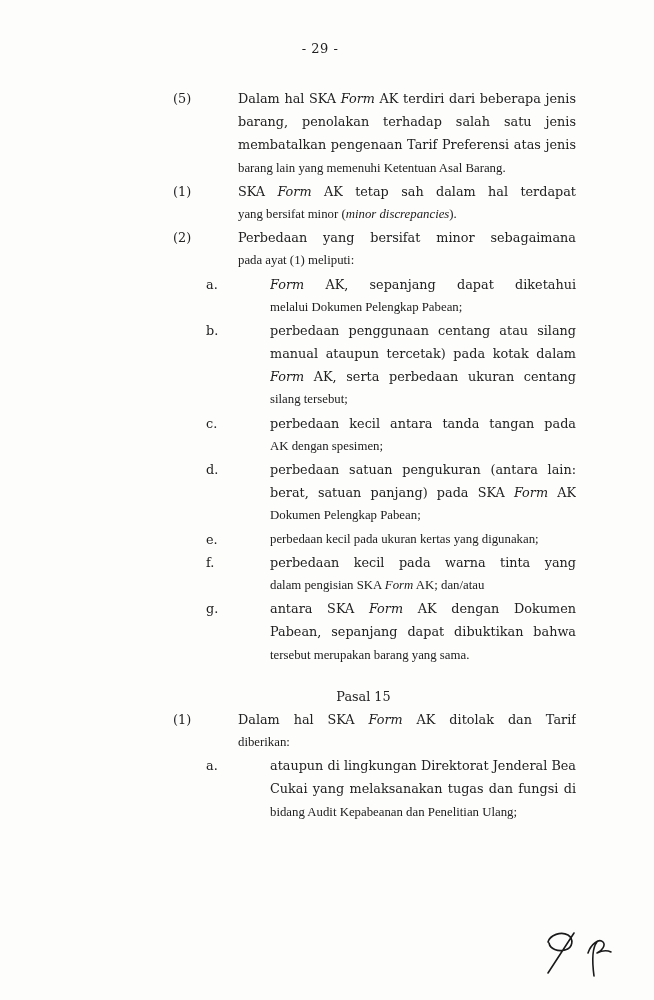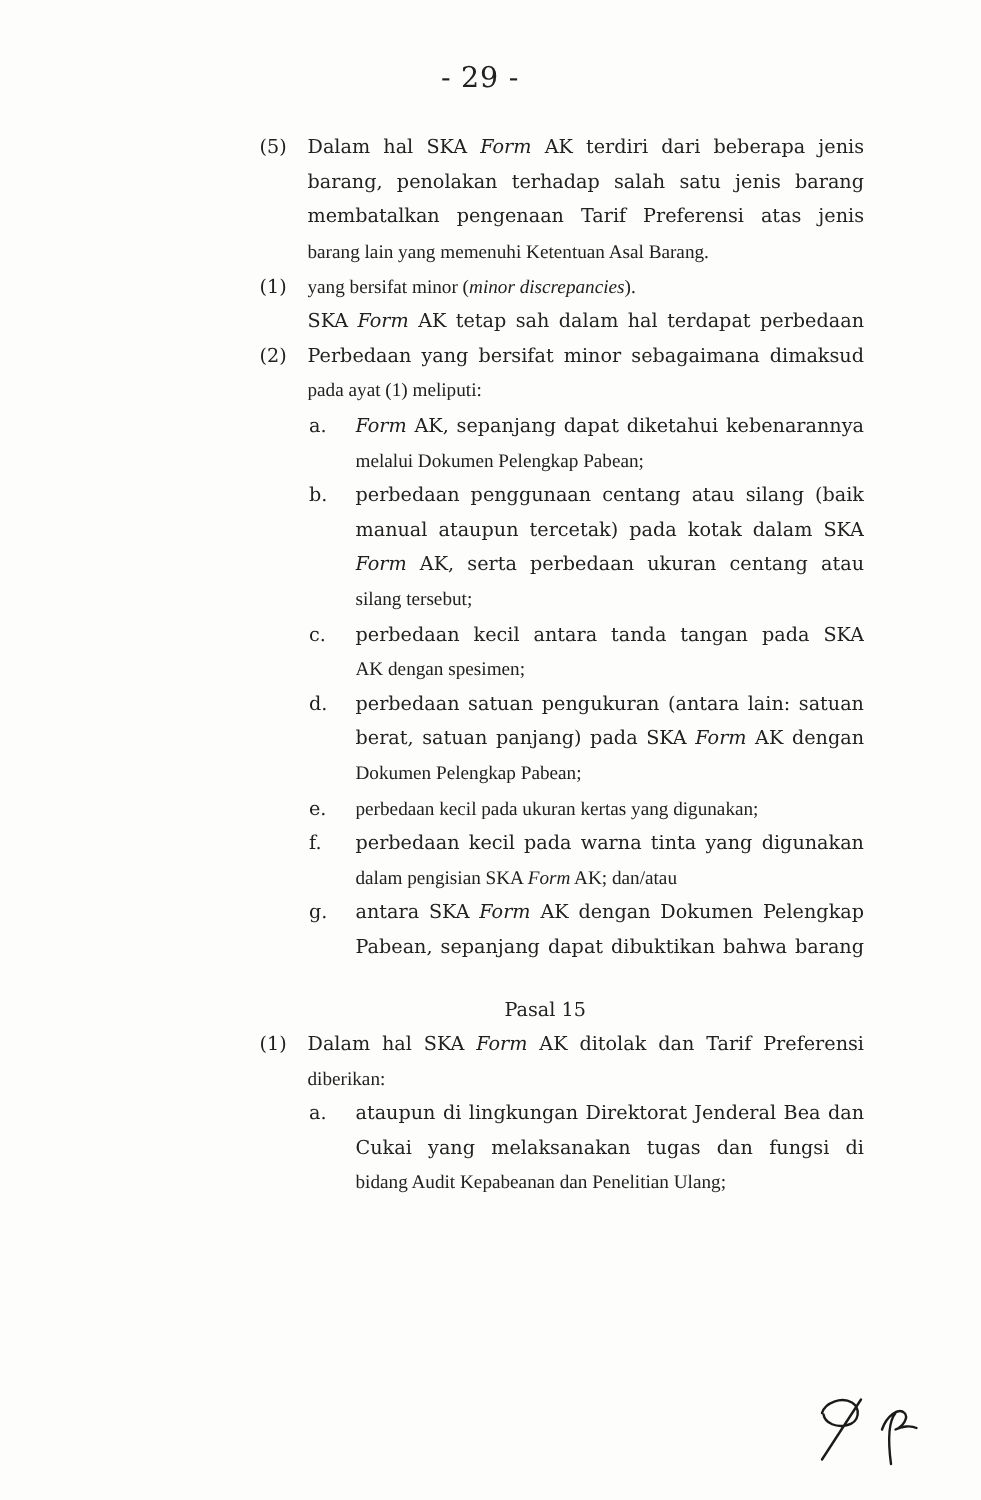--- a/index.html
+++ b/index.html
@@ -8,21 +8,21 @@
     background: #fdfdfc;
     font-family: "DejaVu Serif", serif;
     color: #212121;
     position: relative;
     overflow: hidden;
   }
   .page-number {
     position: absolute;
     top: 41px; left: 0; width: 640px;
     text-align: center;
-    font-size: 19px;
+    font-size: 13px;
     letter-spacing: 0.5px;
   }
   .document-body {
     position: absolute;
     left: 173px; top: 87px;
     width: 403px;
     font-size: 12.8px;
     line-height: 23.2px;
   }
   .heading {
@@ -36,20 +36,21 @@
     line-height: 23.2px;
   }
   .item.numbered .body { margin-left: 32px; }
   .item.lettered { margin-left: 33px; }
   .item.lettered .body { margin-left: 31px; }
   .ln {
     text-align: justify;
     text-align-last: justify;
     height: 23.2px;
     overflow: hidden;
+    margin-left: 33px;
   }
   .ln.last { text-align-last: left; font-family: Liberation Serif, serif; }
   .initials-svg { position: absolute; left: 530px; top: 923px; }
 </style>
 </head>
 <body>
 
 <div class="page">
 
   <div class="page-number">- 29 -</div>
@@ -60,22 +61,22 @@
         <div class="body">
           <div class="ln">Dalam hal SKA <i>Form</i> AK terdiri dari beberapa jenis</div>
           <div class="ln">barang, penolakan terhadap salah satu jenis barang tidak</div>
           <div class="ln">membatalkan pengenaan Tarif Preferensi atas jenis</div>
           <div class="ln last">barang lain yang memenuhi Ketentuan Asal Barang.</div>
         </div>
       </div>
       <div class="item numbered">
         <span class="label">(1)</span>
         <div class="body">
+          <div class="ln">SKA <i>Form</i> AK tetap sah dalam hal terdapat perbedaan</div>
           <div class="ln last">yang bersifat minor (<i>minor discrepancies</i>).</div>
-          <div class="ln">SKA <i>Form</i> AK tetap sah dalam hal terdapat perbedaan</div>
         </div>
       </div>
       <div class="item numbered">
         <span class="label">(2)</span>
         <div class="body">
           <div class="ln">Perbedaan yang bersifat minor sebagaimana dimaksud</div>
           <div class="ln last">pada ayat (1) meliputi:</div>
         </div>
       </div>
       <div class="item lettered">
@@ -120,20 +121,21 @@
         <div class="body">
           <div class="ln">perbedaan kecil pada warna tinta yang digunakan</div>
           <div class="ln last">dalam pengisian SKA <i>Form</i> AK; dan/atau</div>
         </div>
       </div>
       <div class="item lettered">
         <span class="label">g.</span>
         <div class="body">
           <div class="ln">antara SKA <i>Form</i> AK dengan Dokumen Pelengkap</div>
           <div class="ln">Pabean, sepanjang dapat dibuktikan bahwa barang</div>
+          <div class="ln last">tersebut merupakan barang yang sama.</div>
         </div>
       </div>
       <div class="heading">Pasal 15</div>
       <div class="item numbered">
         <span class="label">(1)</span>
         <div class="body">
           <div class="ln">Dalam hal SKA <i>Form</i> AK ditolak dan Tarif Preferensi tidak</div>
           <div class="ln last">diberikan:</div>
         </div>
       </div>

